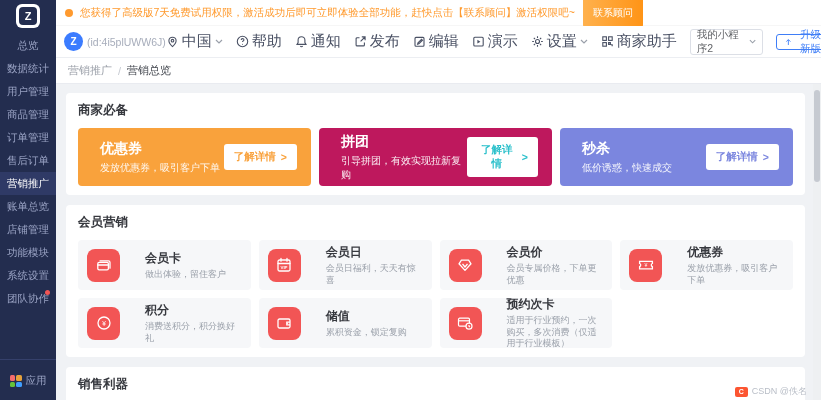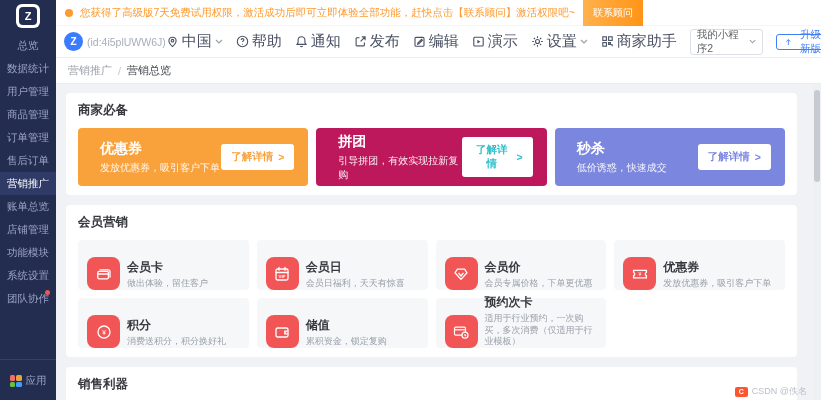--- a/index.html
+++ b/index.html
@@ -36,32 +36,32 @@
   .h-item { display:flex; align-items:center; gap:3px; font-size:15px; color:#4A5164; cursor:pointer; white-space:nowrap; }
   .h-item svg { display:block; }
   .mini-select { display:flex; align-items:center; justify-content:space-between; width:92px; height:20px; border:1px solid #DCDFE6; border-radius:3px; padding:12px 6px; font-size:10.5px; color:#606266; cursor:pointer; }
   .upgrade-btn { display:flex; align-items:center; gap:3px; height:16px; border:1px solid #3F7EF7; border-radius:3px; padding:0 8px; font-size:10.5px; color:#3F7EF7; background:#fff; cursor:pointer; }
   
   .breadcrumb { position:absolute; left:56px; right:0; top:58px; height:26px; background:#fff; border-bottom:1px solid #E9EBF0; display:flex; align-items:center; padding-left:12px; font-size:11px; }
   .crumb-1 { color:#9A9FA8; cursor:pointer; }
   .crumb-sep { color:#C6CAD1; margin:0 6px; }
   .crumb-2 { color:#42464E; }
   
-  .content { position:absolute; left:56px; right:0; top:84px; bottom:0; background:#F0F2F5; padding:9px 24px 0 10px; overflow:hidden; }
+  .content { position:absolute; left:56px; right:0; top:84px; bottom:0; background:#F0F2F5; padding:9px 16px 0 10px; overflow:hidden; }
   .panel { background:#fff; border-radius:4px; padding:9px 12px; margin-bottom:10px; }
   .panel-title { font-size:12.5px; font-weight:bold; color:#37393F; margin-bottom:9px; }
   
   .promo-row { display:flex; gap:8px; }
   .promo-card { flex:1; height:58px; border-radius:4px; display:flex; align-items:center; justify-content:space-between; padding:0 14px 0 22px; color:#fff; }
   .promo-title { font-size:14px; font-weight:bold; margin-bottom:3px; }
   .promo-desc { font-size:10px; opacity:.92; }
   .promo-btn { background:#fff; border:none; border-radius:3px; padding:6px 10px; font-size:10.5px; font-weight:bold; cursor:pointer; display:flex; align-items:center; gap:5px; }
   
   .card-grid { display:grid; grid-template-columns:repeat(4,1fr); gap:8px; }
-  .m-card { background:#F6F7F9; border-radius:4px; height:50px; display:flex; align-items:flex-end; padding:0 8px 0 9px; gap:7px; cursor:pointer; }
+  .m-card { background:#F6F7F9; border-radius:4px; height:50px; display:flex; align-items:center; padding:0 8px 0 9px; gap:25px; cursor:pointer; }
   .m-icon { width:33px; height:33px; border-radius:8px; background:#F25555; flex:none; display:flex; align-items:center; justify-content:center; }
   .m-title { font-size:12px; font-weight:bold; color:#37393F; margin-bottom:2px; }
   .m-desc { font-size:9px; color:#9AA0AA; line-height:1.3; }
   
   .scroll-track { position:absolute; right:0; top:84px; bottom:0; width:8px; background:#EEF0F2; }
   .scroll-thumb { position:absolute; right:1px; top:6px; width:6px; height:92px; border-radius:3px; background:#C6CAD1; cursor:pointer; }
   
   .watermark { position:absolute; right:14px; bottom:2px; display:flex; align-items:center; gap:4px; z-index:6; }
   .csdn-logo { width:13px; height:10px; background:#FC5531; border-radius:2px; color:#fff; font-size:7px; font-weight:bold; display:flex; align-items:center; justify-content:center; }
   .wm-text { font-size:9px; color:#B9BEC7; }

